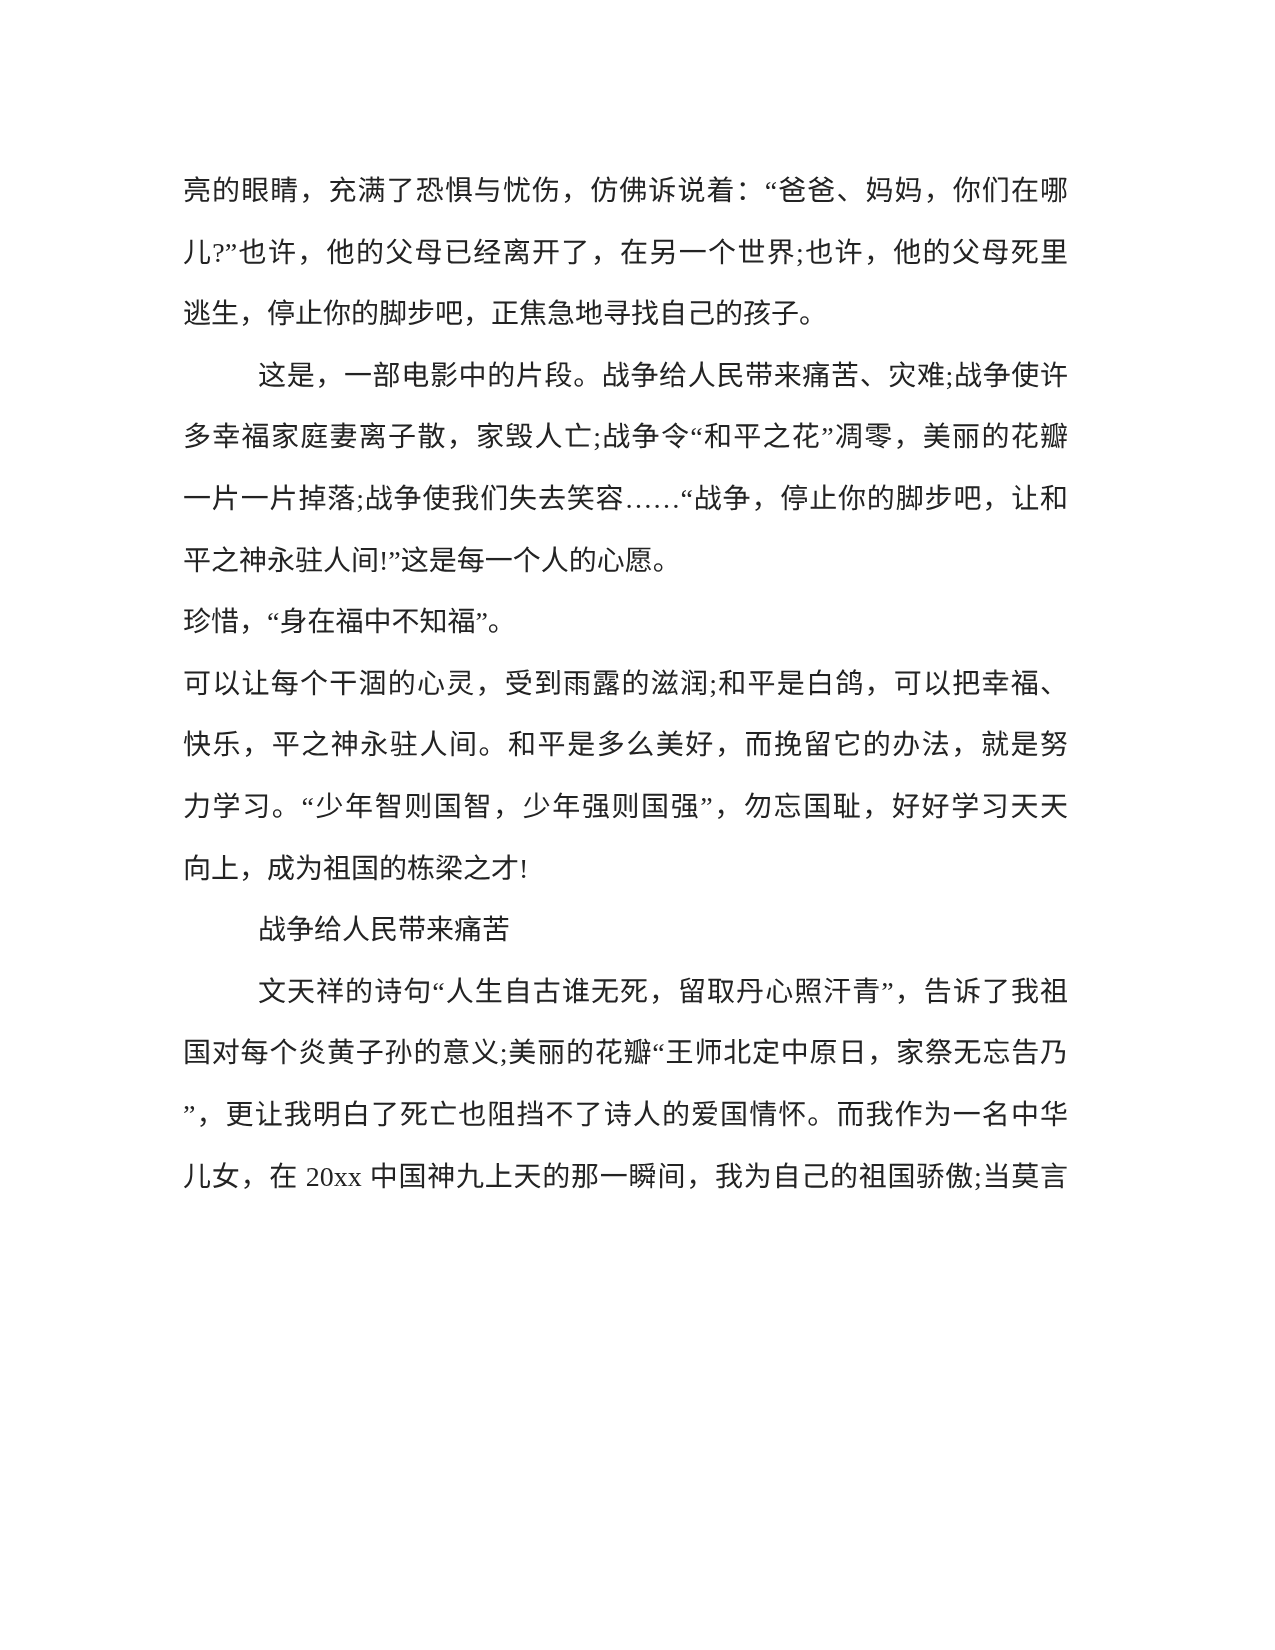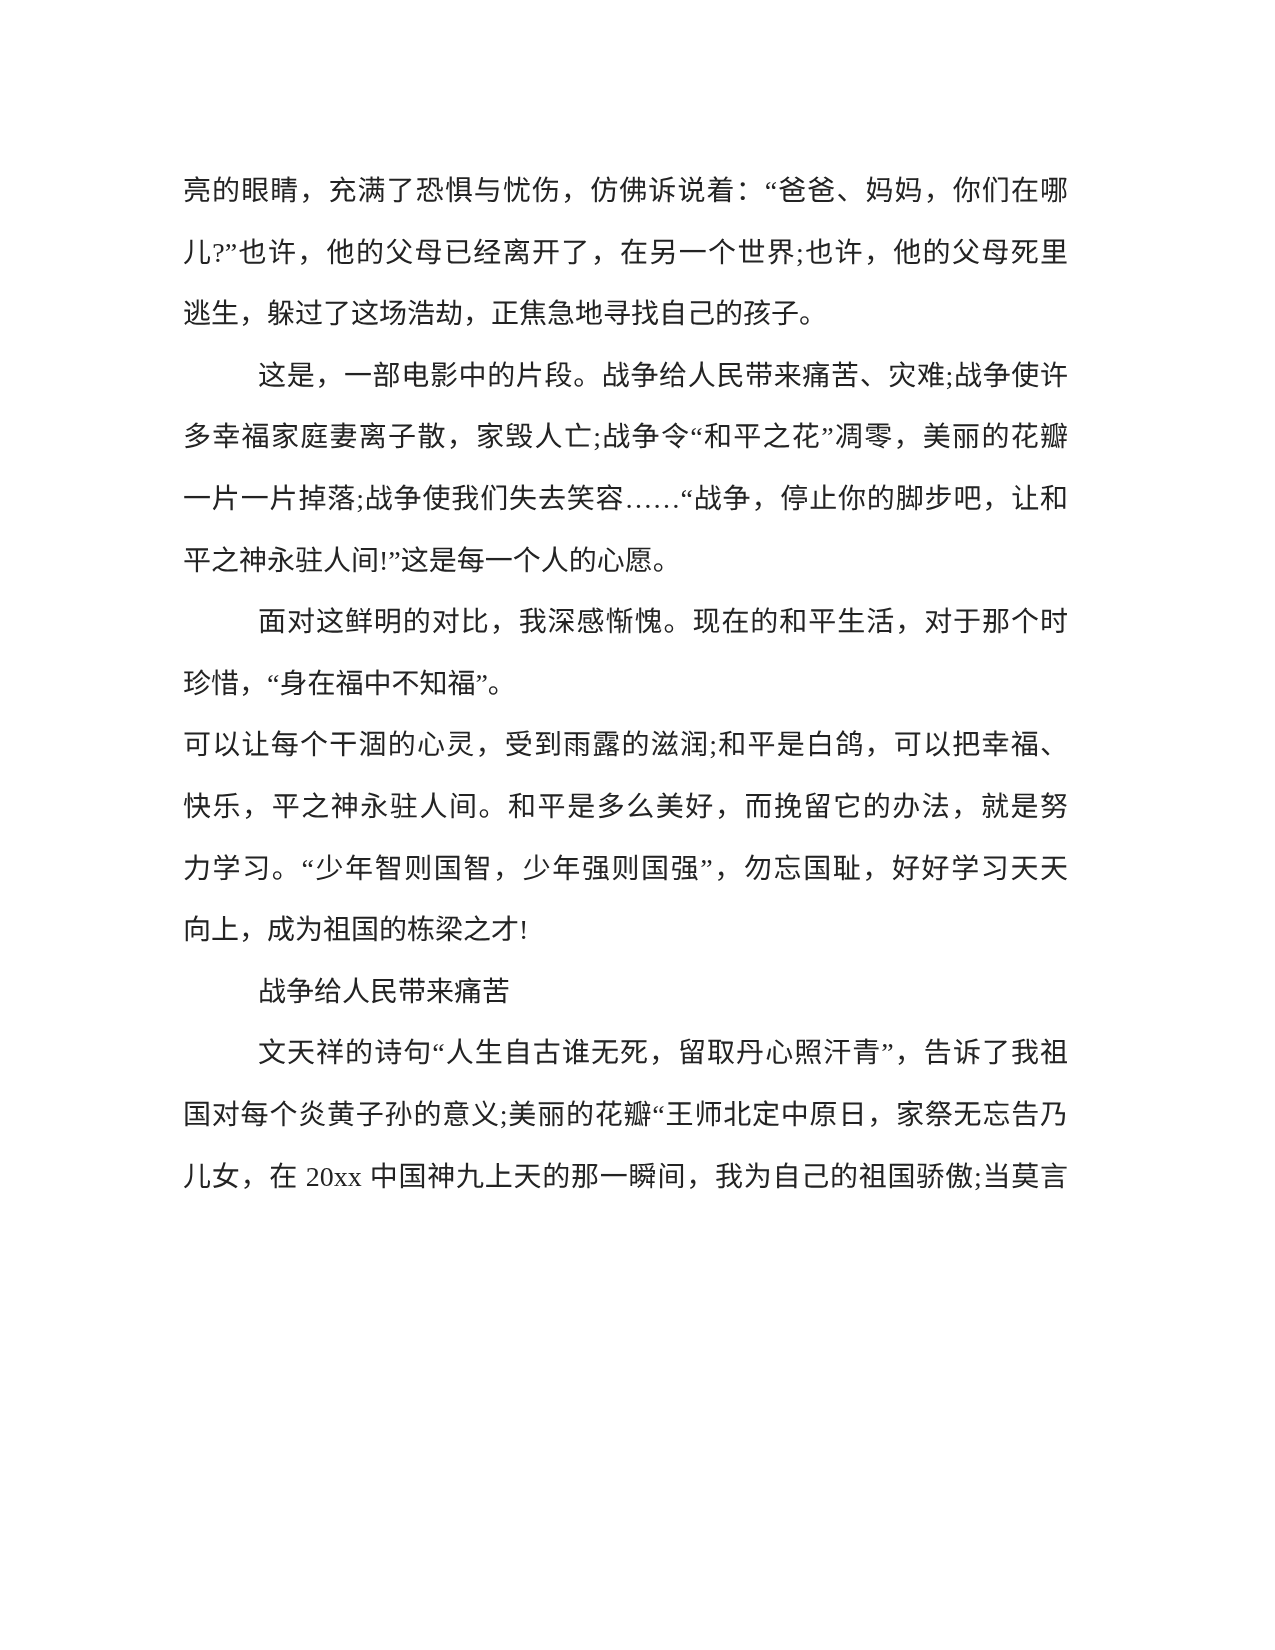--- a/index.html
+++ b/index.html
@@ -39,29 +39,29 @@
     padding-left: 75px;
   }
 </style>
 </head>
 <body>
 
 <div class="page">
   <main class="text-body">
       <div class="line justify">亮的眼睛，充满了恐惧与忧伤，仿佛诉说着：“爸爸、妈妈，你们在哪</div>
       <div class="line justify">儿?”也许，他的父母已经离开了，在另一个世界;也许，他的父母死里</div>
-      <div class="line">逃生，躲过了这场浩劫，正焦急地寻找自己的孩子。</div>
+      <div class="line">逃生，停止你的脚步吧，正焦急地寻找自己的孩子。</div>
       <div class="line indent justify">这是，一部电影中的片段。战争给人民带来痛苦、灾难;战争使许</div>
       <div class="line justify">多幸福家庭妻离子散，家毁人亡;战争令“和平之花”凋零，美丽的花瓣</div>
       <div class="line justify">一片一片掉落;战争使我们失去笑容……“战争，停止你的脚步吧，让和</div>
       <div class="line">平之神永驻人间!”这是每一个人的心愿。</div>
-      <div class="line indent justify">面对这鲜明的对比，我深感惭愧。现在的和平生活，对于那个时</div>
       <div class="line">珍惜，“身在福中不知福”。</div>
       <div class="line justify">可以让每个干涸的心灵，受到雨露的滋润;和平是白鸽，可以把幸福、</div>
       <div class="line justify">快乐，平之神永驻人间。和平是多么美好，而挽留它的办法，就是努</div>
       <div class="line justify">力学习。“少年智则国智，少年强则国强”，勿忘国耻，好好学习天天</div>
       <div class="line">向上，成为祖国的栋梁之才!</div>
       <div class="line indent">战争给人民带来痛苦</div>
       <div class="line indent justify">文天祥的诗句“人生自古谁无死，留取丹心照汗青”，告诉了我祖</div>
       <div class="line justify">国对每个炎黄子孙的意义;美丽的花瓣“王师北定中原日，家祭无忘告乃翁</div>
+      <div class="line justify">”，更让我明白了死亡也阻挡不了诗人的爱国情怀。而我作为一名中华</div>
       <div class="line justify">儿女，在 20xx 中国神九上天的那一瞬间，我为自己的祖国骄傲;当莫言</div>
     </main>
 </div>
 
 </body></html>

